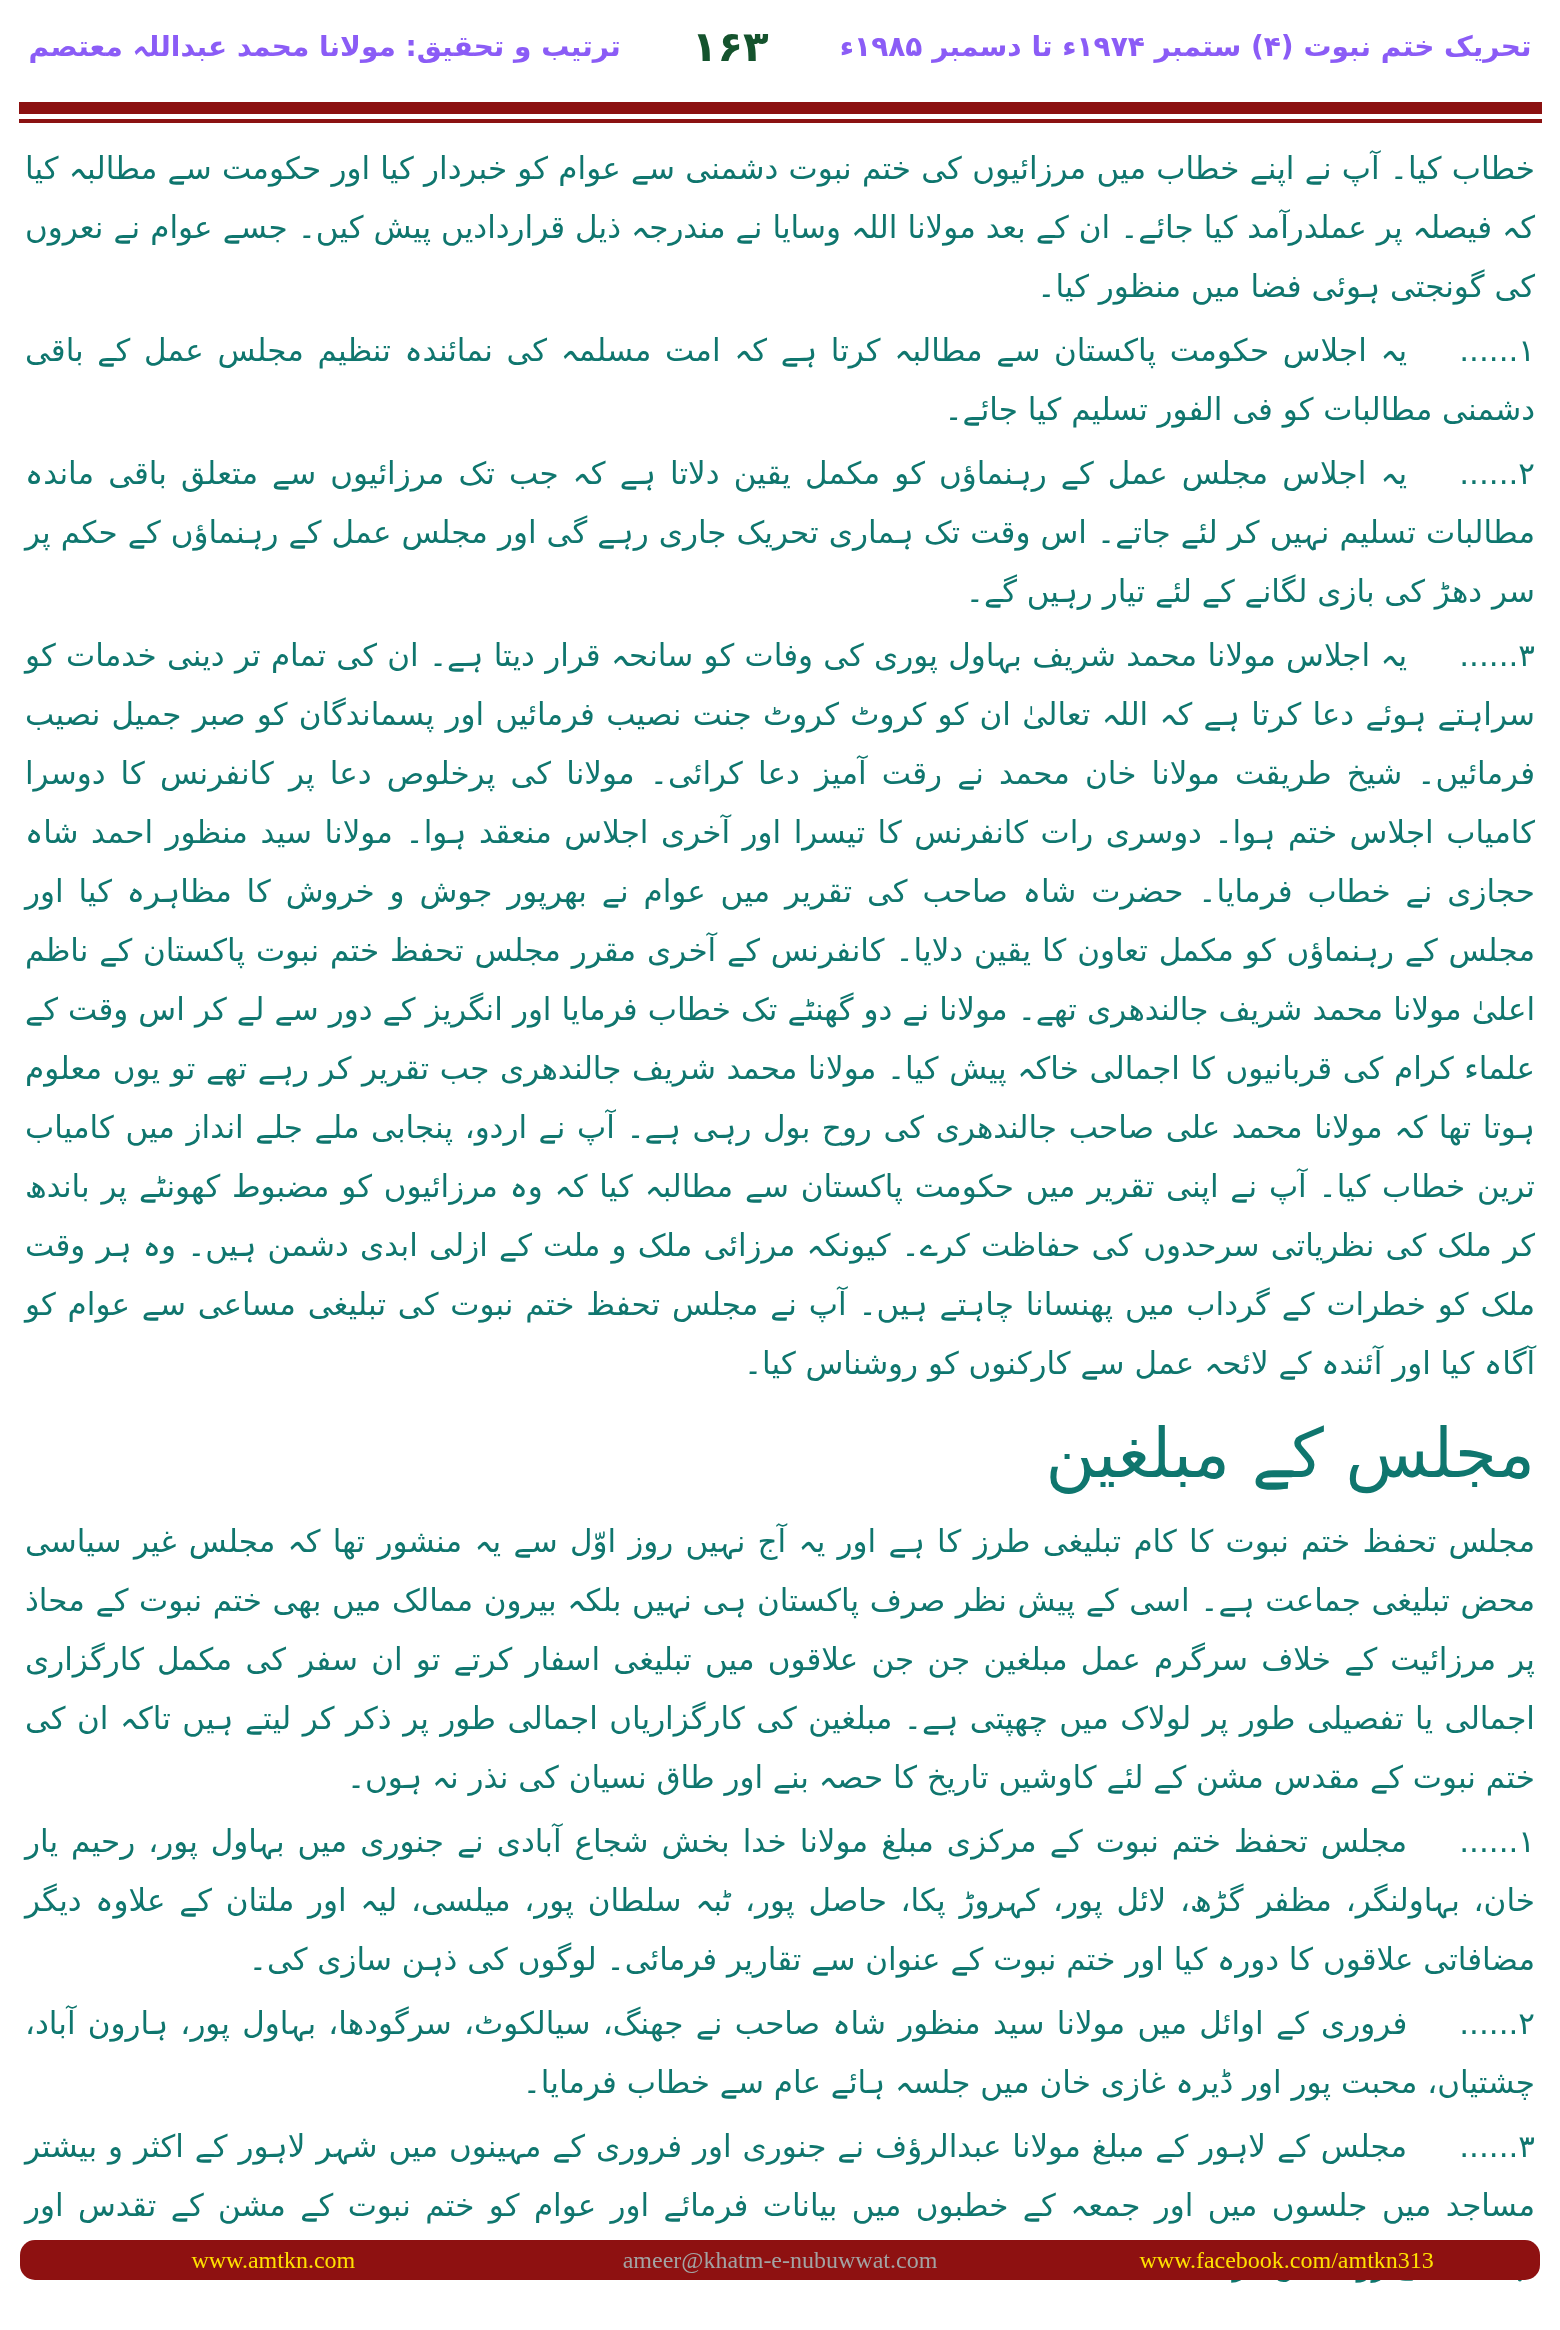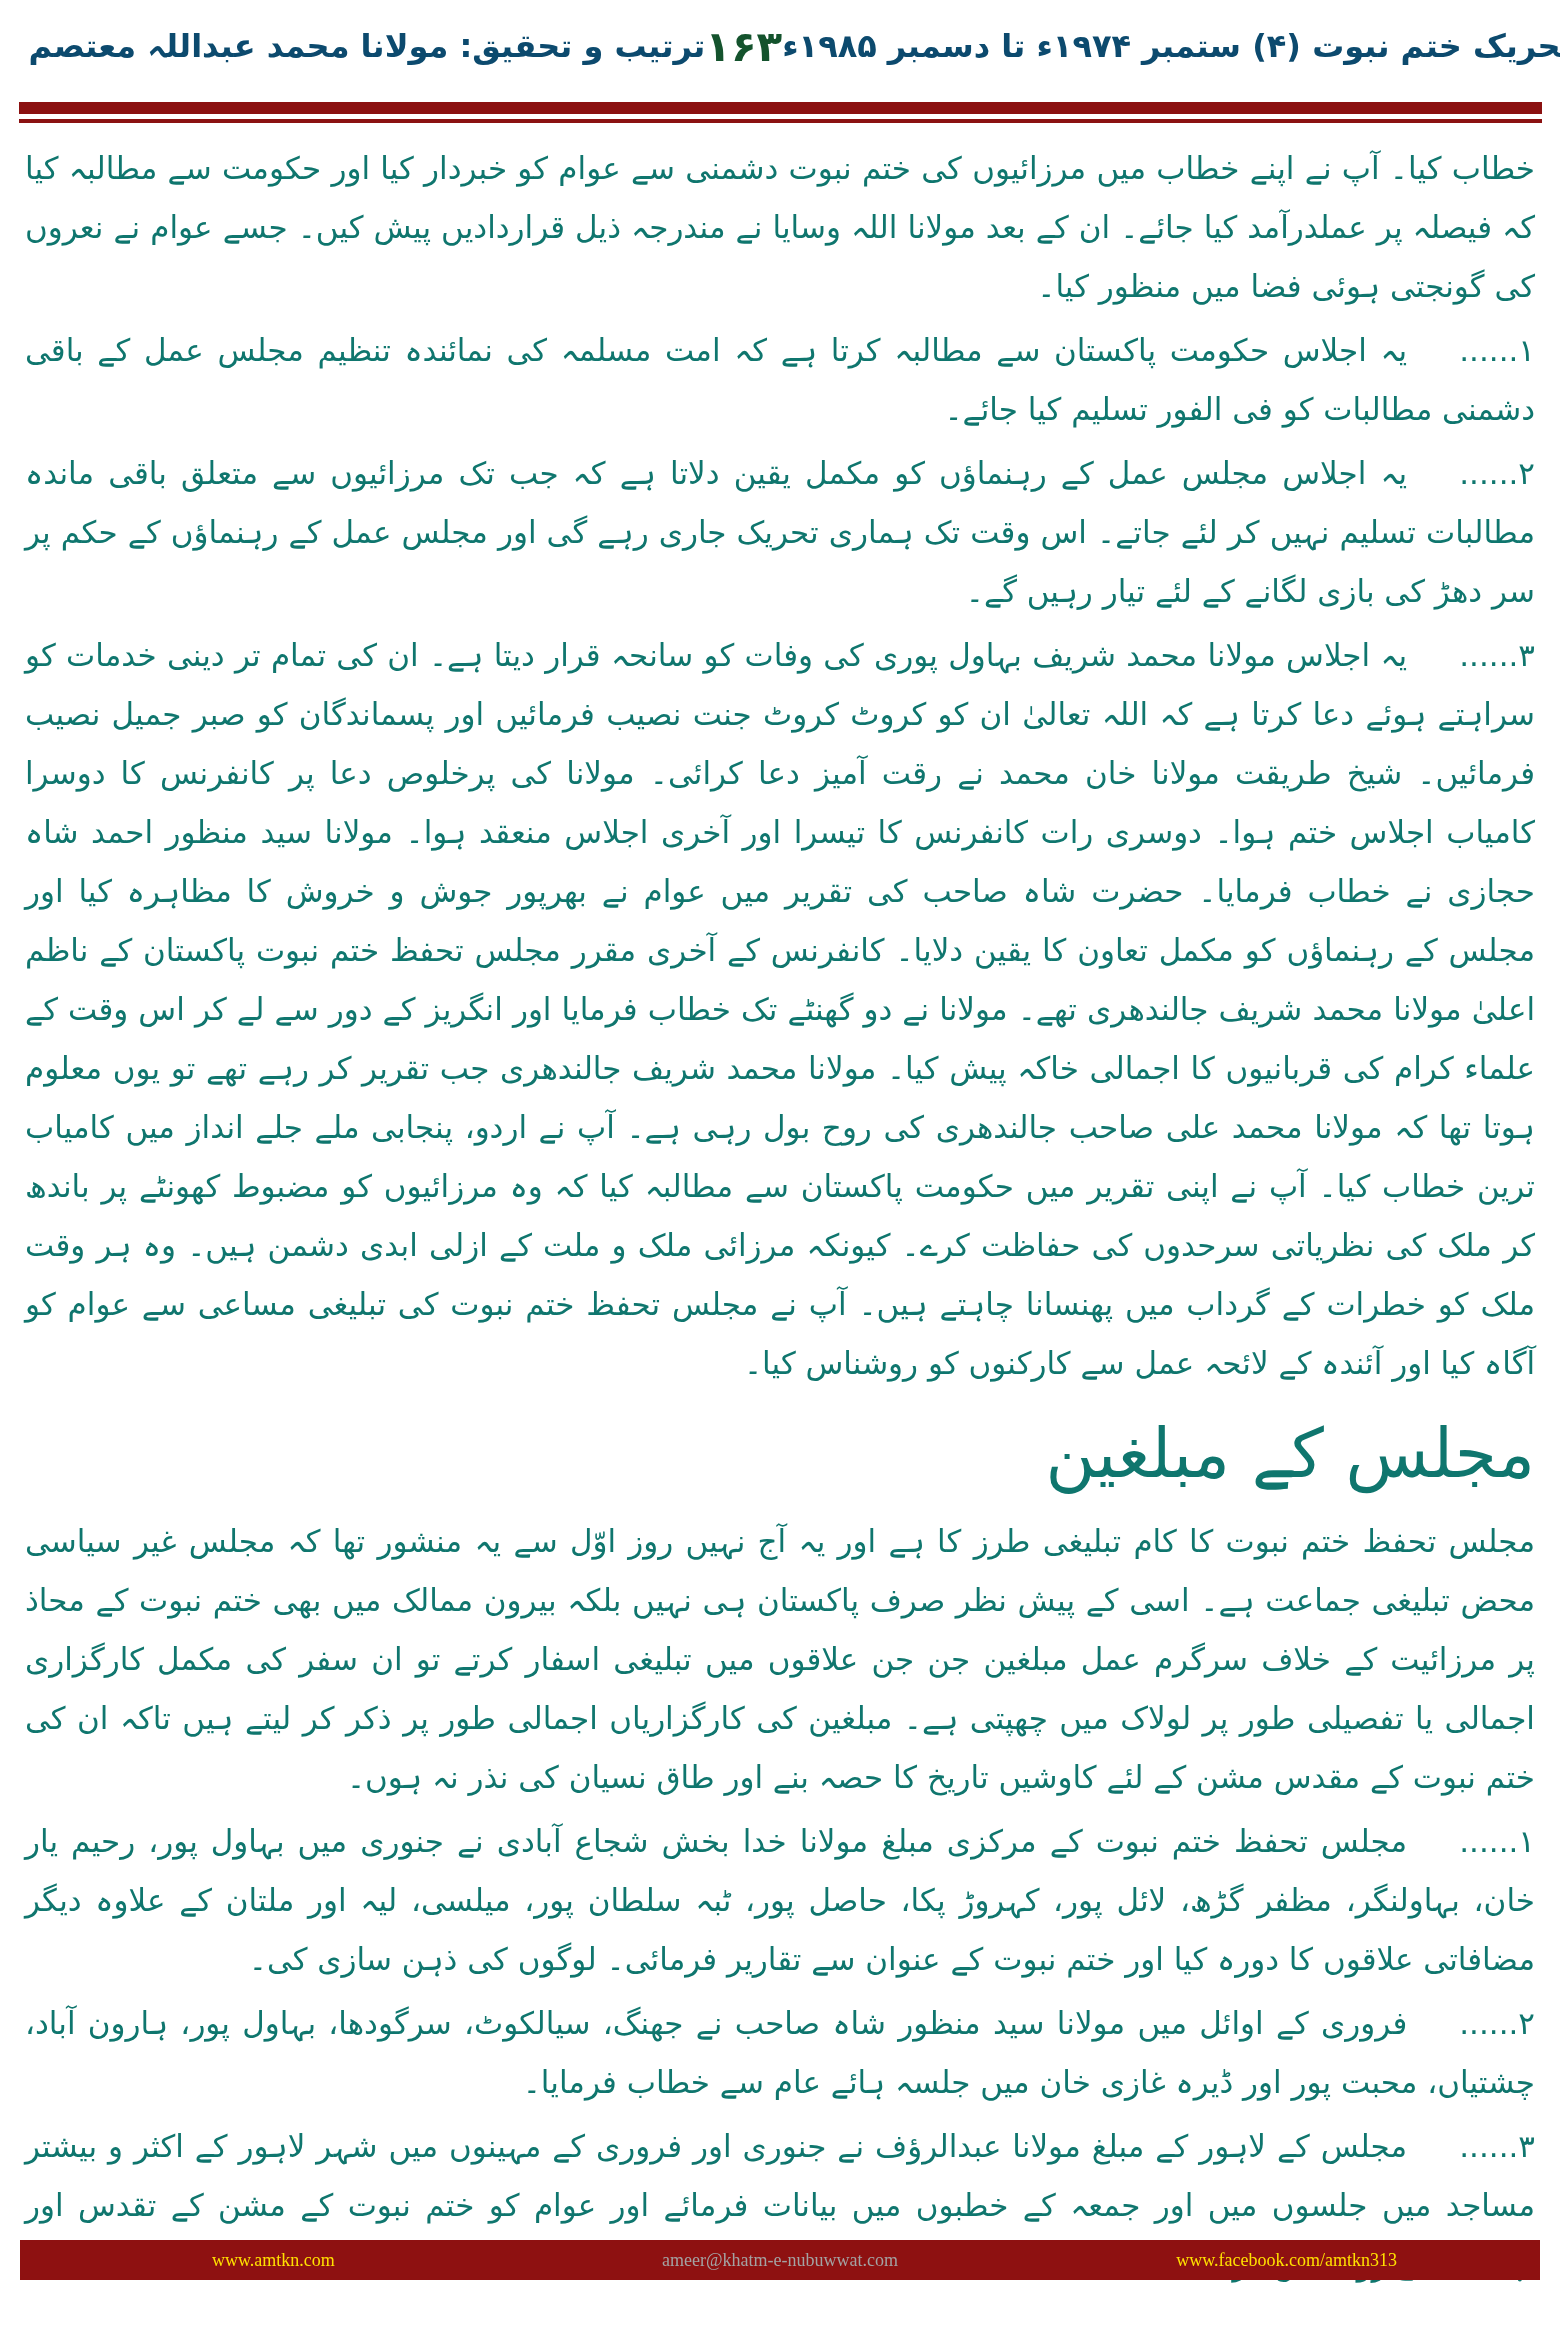--- a/index.html
+++ b/index.html
@@ -10,21 +10,21 @@
     overflow:hidden;
     font-family:"DejaVu Sans",sans-serif;
   }
   
   .hdr{
     position:absolute;top:0;left:0;right:0;height:92px;
     display:flex;align-items:center;justify-content:space-between;
     padding:0 28.6px;box-sizing:border-box;
   }
   .hdr-title{
-    color:#0c4a6e;font-size:32px;font-weight:bold;
+    color:#8b5cf6;font-size:28px;font-weight:bold;
     direction:rtl;white-space:nowrap;
   }
   .hdr-page-num{
     color:#14532d;font-size:42px;font-weight:bold;letter-spacing:1.7px;
   }
   
   .rule{position:absolute;left:18.5px;right:18.5px;top:102px;}
   .rule .thick{height:11.8px;background:#8b1111;}
   .rule .gap{height:5px;background:#ffffff;}
   .rule .thin{height:4.2px;background:#8b1111;}
@@ -50,21 +50,22 @@
     font-size:68px;line-height:92px;
     font-weight:normal;
     margin:15px 0 11.8px 0 !important;
   }
   
   .footer{
     position:absolute;left:20px;right:20px;top:2240px;height:40px;
     background:#8e1111;
     display:flex;align-items:center;
     font-family:"Liberation Serif","DejaVu Serif",serif;
-    font-size:18px;
+    font-size:24px;
+    border-radius:15px;
   }
   .footer .cell{flex:1;text-align:center;white-space:nowrap;}
   .footer .yellow{color:#ffe100;}
   .footer .white{color:#a3a3a3;}
 </style>
 </head>
 <body>
 
 <div class="page">
 

